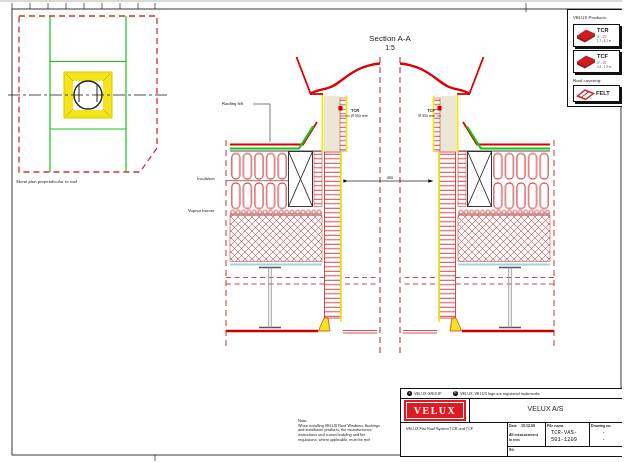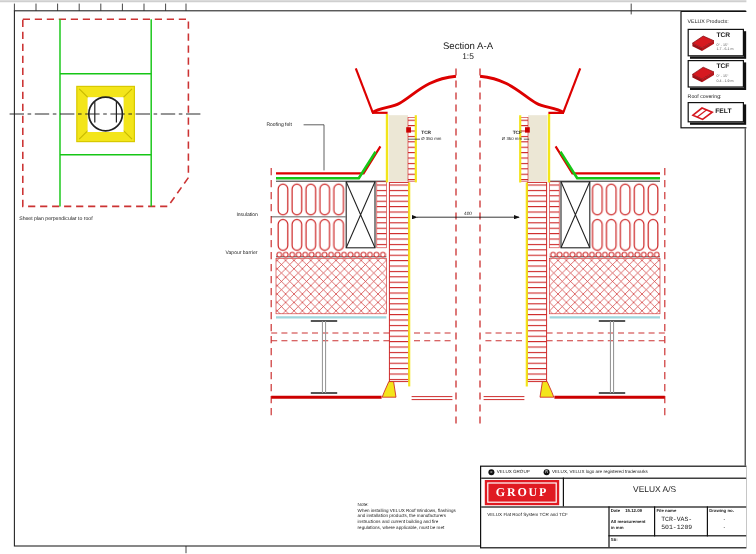--- a/index.html
+++ b/index.html
@@ -206,21 +206,21 @@
     <div class="tbline" style="left:106px;top:57px;width:115px;height:1px;"></div>
 
     <div class="t" style="left:6px;top:2px;font-size:3.8px;">
       <span class="circle-icon">c</span><span>VELUX GROUP</span>
     </div>
     <div class="t" style="left:52px;top:2px;font-size:3.8px;">
       <span class="circle-icon">R</span><span>VELUX, VELUX logo are registered trademarks</span>
     </div>
 
     <div class="velux-logo">
-      <div class="velux-logo-inner">GROUP</div>
+      <div class="velux-logo-inner">VELUX</div>
     </div>
     <div class="t tc" style="left:68px;top:16px;width:153px;font-size:7px;">VELUX A/S</div>
 
     <div class="t" style="left:5px;top:38px;font-size:3.8px;white-space:normal;width:98px;">VELUX Flat Roof System TCR and TCF</div>
 
     <div class="t small-label" style="left:108px;top:35px;">Date</div>
     <div class="t small-label" style="left:120px;top:35px;">15.12.09</div>
     <div class="t small-label" style="left:108px;top:44px;">All measurement</div>
     <div class="t small-label" style="left:108px;top:49px;">in mm</div>
 

